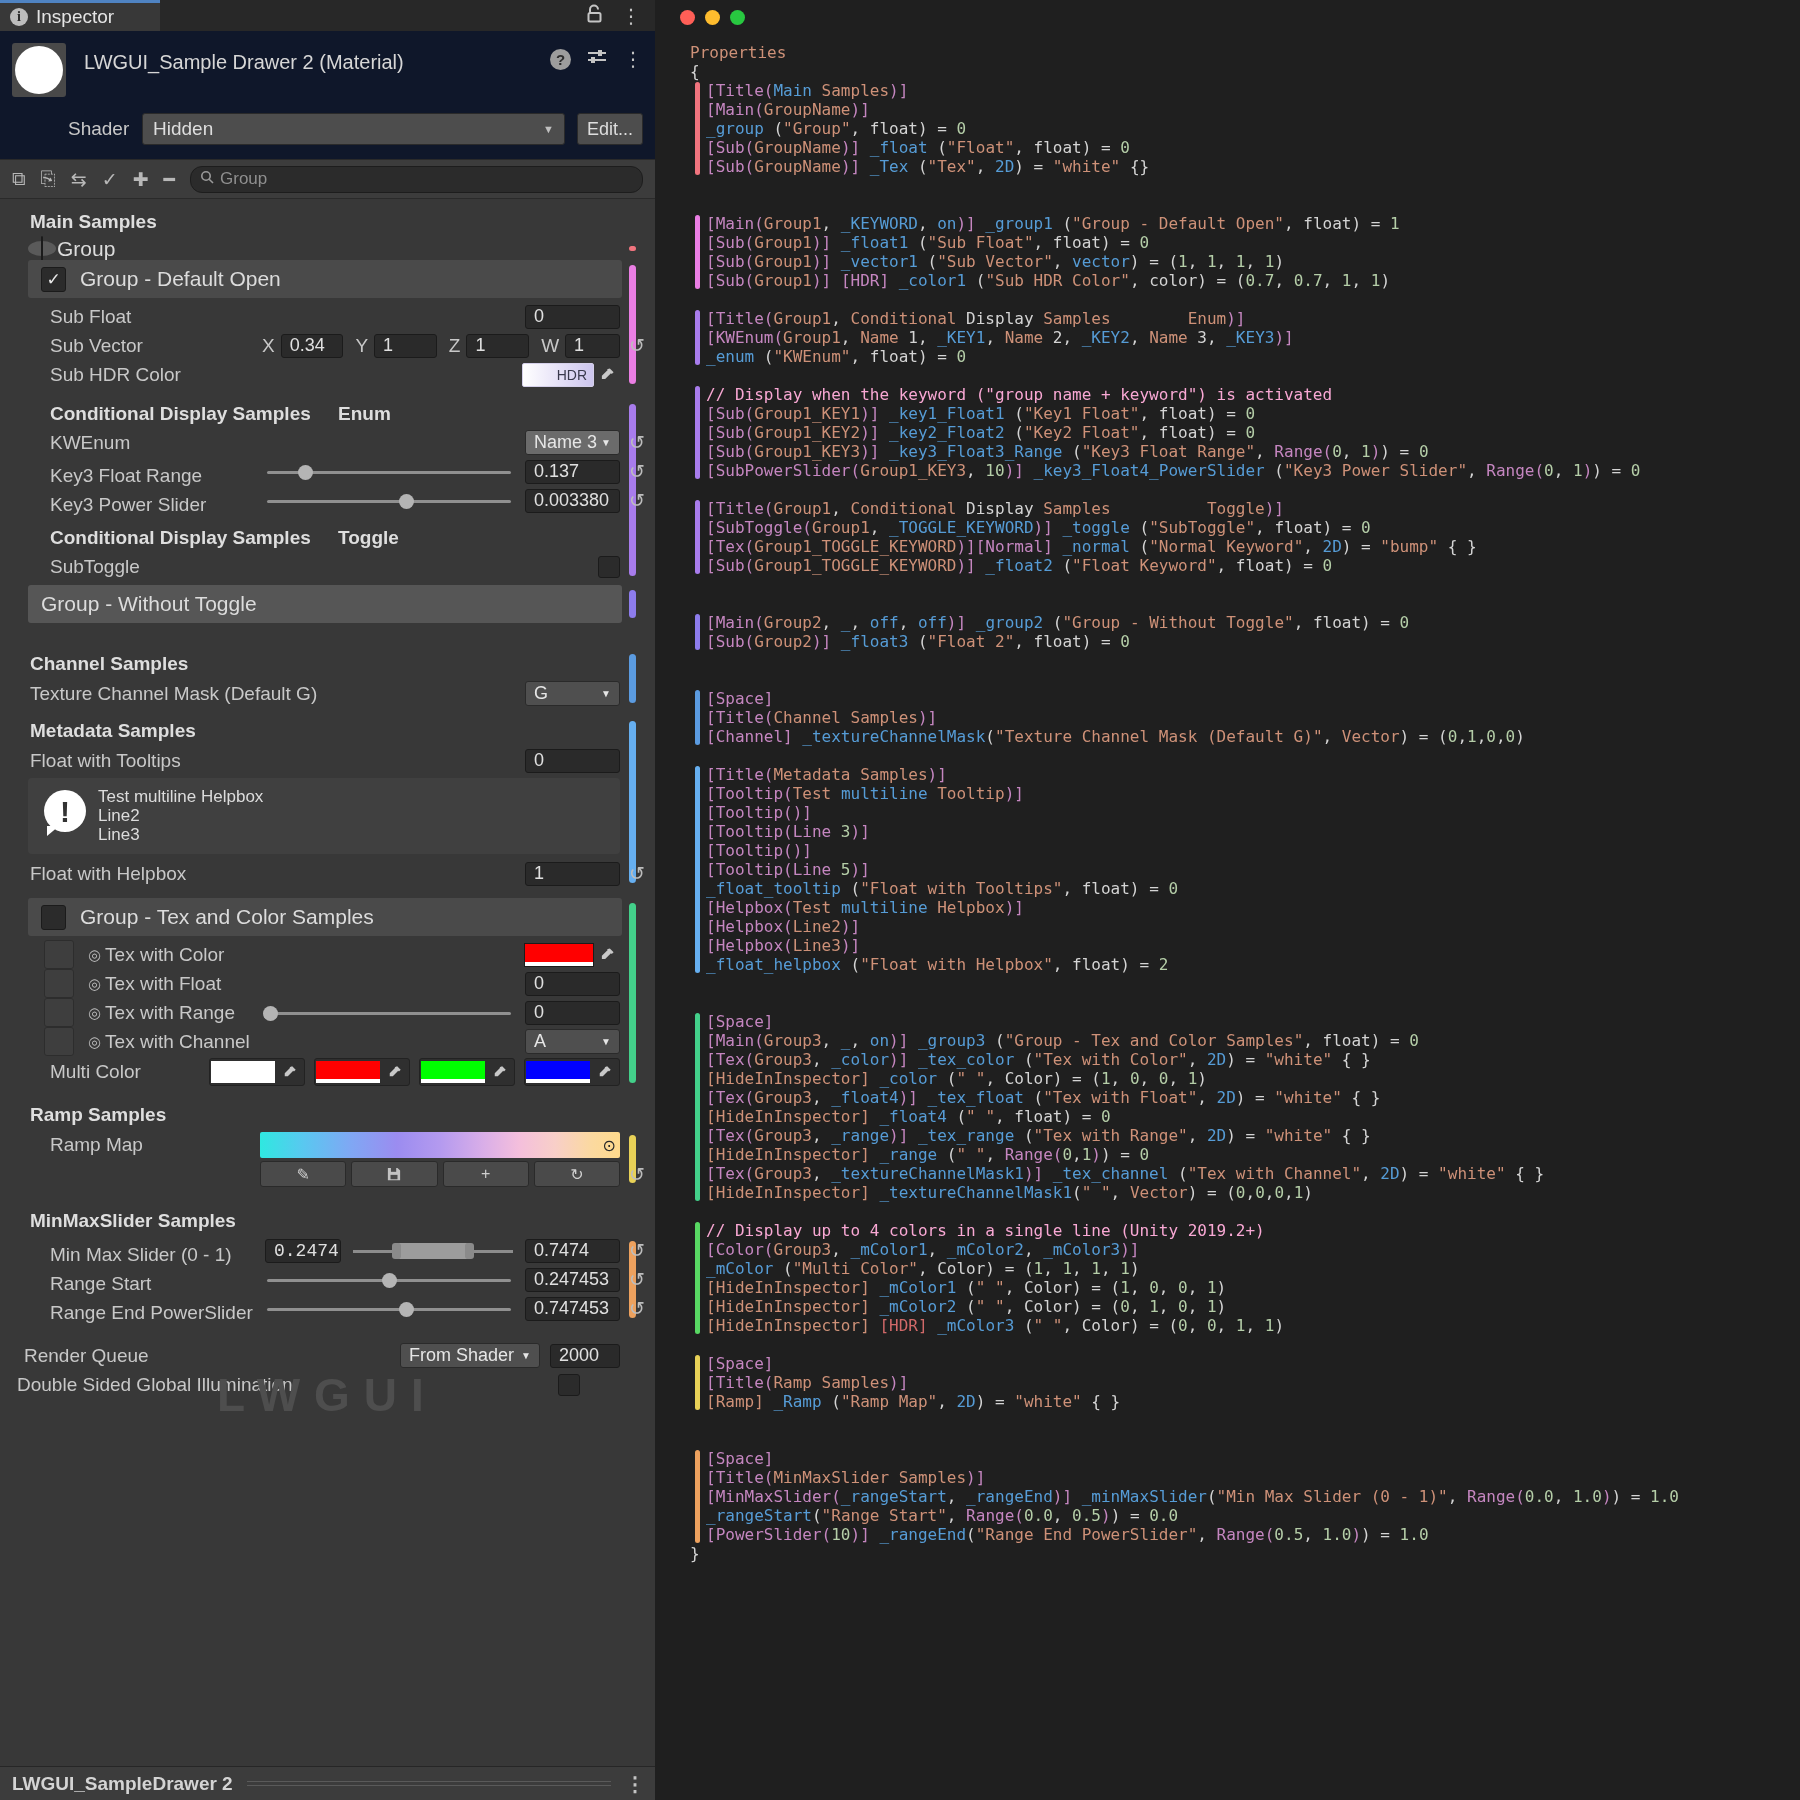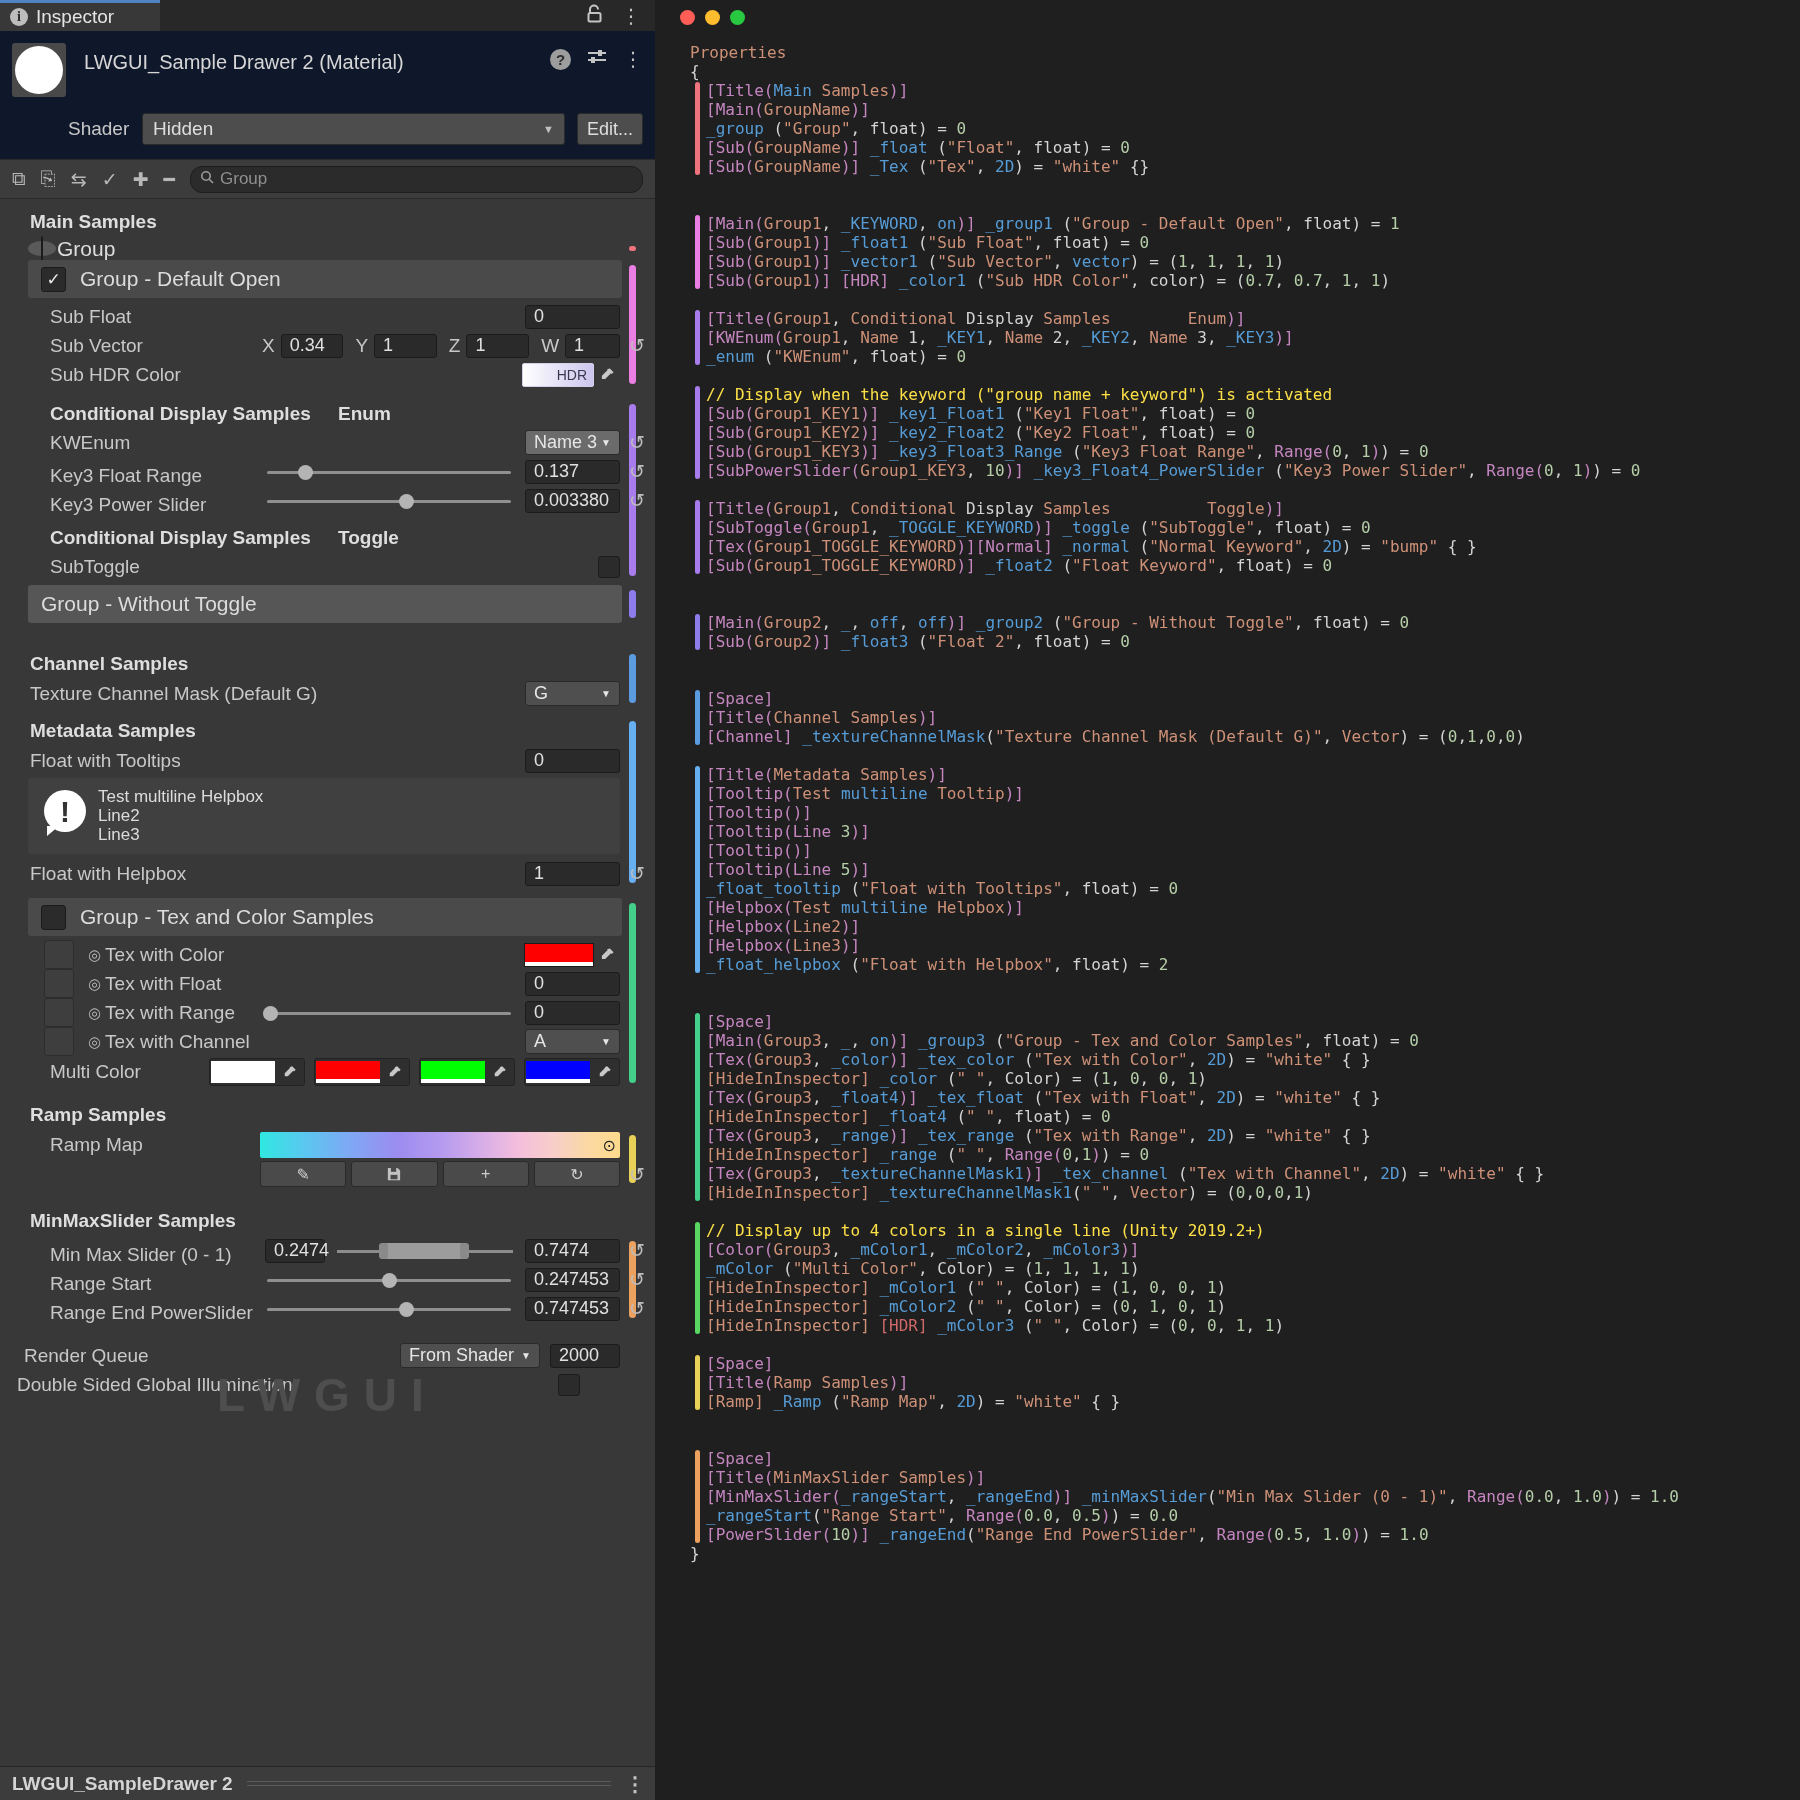--- a/index.html
+++ b/index.html
@@ -31,21 +31,21 @@
 
   .content{position:relative;padding-top:8px;}
   .bold-title{font-weight:bold;color:#dedede;font-size:19px;padding-left:30px;height:30px;display:flex;align-items:center;}
   .subtitle{font-weight:bold;color:#dedede;font-size:19px;padding-left:50px;height:29px;display:flex;align-items:center;}
   .subtitle .sub2{width:215px;}
   .row{height:29px;display:flex;align-items:center;padding-left:50px;padding-right:35px;font-size:19px;color:#c8c8c8;position:relative;}
   .row .lbl{flex:1;}
   .row .lblf{width:215px;flex:none;margin-top:8px;}
   .field{background:#2a2a2a;border:1px solid #1b1b1b;border-radius:3px;height:24px;display:flex;align-items:center;padding:0 8px;color:#e0e0e0;font-size:18px;box-sizing:border-box;}
   .w95{width:95px;}
-  .w80{width:60px;}
+  .w80{width:76px;font-family:Liberation Mono, monospace;}
   .w70{width:70px;}
   .dd-sm{height:25px;border-radius:3px;background:#4f4f4f;border:1px solid #2a2a2a;display:flex;align-items:center;padding:0 8px;color:#e6e6e6;font-size:18px;box-sizing:border-box;}
   .dd-sm .arr{margin-left:auto;font-size:10px;}
   .undo{position:absolute;right:7px;font-size:19px;color:#bdbdbd;width:22px;text-align:center;}
   .group-bar{height:38px;background:#4a4a4a;border-radius:3px;margin:4px 33px 4px 28px;display:flex;align-items:center;padding-left:13px;font-size:21px;color:#dcdcdc;gap:14px;}
   .group-bar.light{background:#5a5a5a;}
   .group-bar.mid{background:#565656;}
   .cb{width:25px;height:25px;background:#2b2b2b;border:1px solid #1b1b1b;border-radius:3px;display:flex;align-items:center;justify-content:center;color:#e8e8e8;font-size:17px;box-sizing:border-box;}
   .cb-sm{width:22px;height:22px;}
   .slider{flex:1;position:relative;height:29px;margin-right:12px;}
@@ -83,21 +83,21 @@
   .rp{position:absolute;left:655px;top:0;width:1145px;height:1800px;background:#1f1f1f;}
   .lights{position:absolute;left:25px;top:10px;display:flex;gap:10px;}
   .light{width:15px;height:15px;border-radius:50%;}
   .code{position:absolute;left:35px;top:43px;font-family:"DejaVu Sans Mono",monospace;font-size:16px;line-height:19px;white-space:pre;color:#d4d4d4;}
   .code-block{position:relative;padding-left:11px;margin-left:5px;}
   .code-block.nobar{padding-left:0;margin-left:0;}
   .code-bar{position:absolute;left:0;top:1px;bottom:1px;width:5px;border-radius:3px;}
   .code-line{height:19px;}
   .gapline{height:19px;}
 </style>
-<style>.tk-p{color:#C586C0}.tk-b{color:#569CD6}.tk-s{color:#CE9178}.tk-n{color:#B5CEA8}.tk-w{color:#D4D4D4}.tk-c{color:#fde047}.tk-r{color:#D16969}</style></head>
+<style>.tk-p{color:#C586C0}.tk-b{color:#569CD6}.tk-s{color:#CE9178}.tk-n{color:#B5CEA8}.tk-w{color:#D4D4D4}.tk-c{color:#f9a8d4}.tk-r{color:#D16969}</style></head>
 <body>
 
 <div class="lp">
   <div class="tabbar">
     <div class="tab">
       <span class="info-dot">i</span>
       <span>Inspector</span>
     </div>
     <div class="tabbar-right">
       <span>

